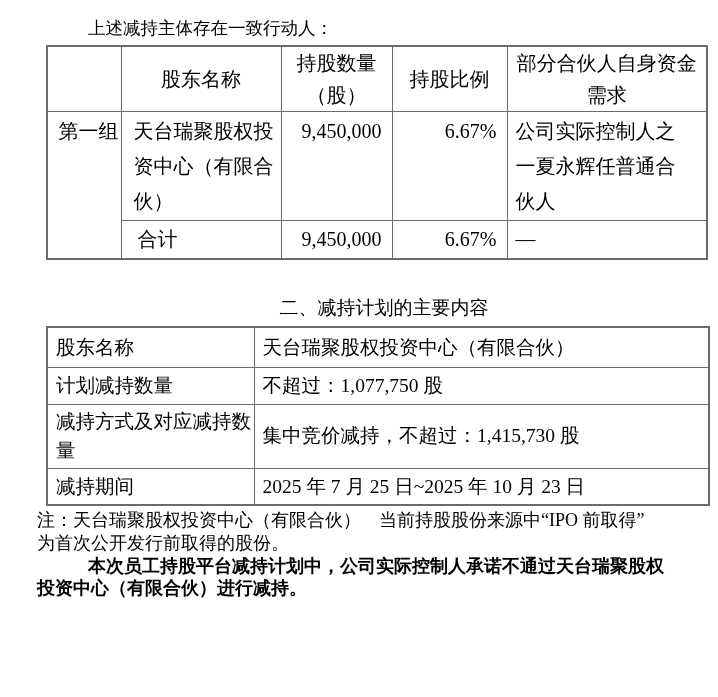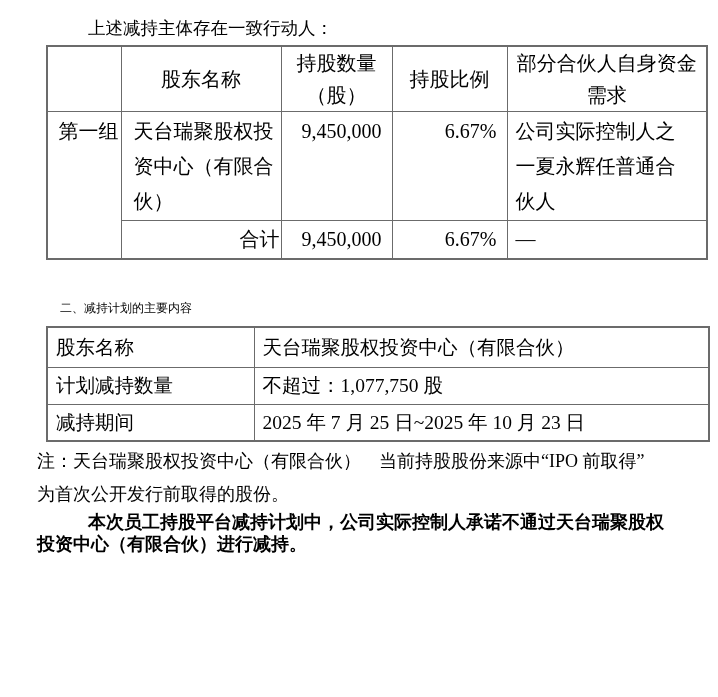--- a/index.html
+++ b/index.html
@@ -29,32 +29,32 @@
   .t1 thead th {
     line-height:32px; text-align:center; vertical-align:middle;
     padding:0 6px; height:64px;
   }
   .t1 .datarow td { vertical-align:top; line-height:35px; padding-top:2px; height:105px; }
   .t1 .cell-group { text-align:right; padding:2px 2px 0 6px; }
   .t1 .cell-name { text-align:left; padding-left:12px; padding-right:2px; }
   .t1 .cell-num  { text-align:right; padding-right:10px; }
   .t1 .cell-reason { text-align:left; padding-left:8px; padding-right:16px; }
   .t1 .totalrow td { height:36px; line-height:35px; vertical-align:middle; padding-top:0; }
-  .t1 .totalrow .cell-total-label { text-align:right; }
-  .sec-title { margin:36px 0 6px 23px; font-size:12px; line-height:24px; }
+  .t1 .totalrow .cell-total-label { text-align:left; }
+  .sec-title { margin:36px 0 6px 23px; font-size:19px; line-height:24px;text-align:center; }
   .t2 { font-size:19.5px; border:2px solid #6b6b6b; }
   .t2 td { border:1px solid #6b6b6b; line-height:29.5px; vertical-align:middle; overflow:hidden; }
   .t2 .lbl { padding:2px 2px 2px 8px; }
   .t2 .val { padding:2px 6px 2px 8px; }
   .t2 .r-std { height:37px;font-family:Liberation Serif, serif; }
   .t2 .r-first { height:40px; }
   .t2 .r-tall { height:60px; }
   .note {
     margin:3px 0 0 0;
-    font-size:18px; line-height:33px;
+    font-size:18px; line-height:23px;
     white-space:pre-line;
   }
   .commitment {
     margin:0;
     font-size:18px; line-height:22px;
     font-weight:bold;
     white-space:pre-line;
     text-indent:51px;
   }
 </style>
@@ -108,20 +108,24 @@
     </colgroup>
     <tbody>
       <tr class="r-first">
         <td class="lbl">股东名称</td>
         <td class="val">天台瑞聚股权投资中心（有限合伙）</td>
       </tr>
       <tr class="r-std">
         <td class="lbl">计划减持数量</td>
         <td class="val">不超过：1,077,750 股</td>
       </tr>
+      <tr class="r-tall">
+        <td class="lbl">减持方式及对应减持数量</td>
+        <td class="val">集中竞价减持，不超过：1,415,730 股</td>
+      </tr>
       <tr class="r-std">
         <td class="lbl">减持期间</td>
         <td class="val">2025 年 7 月 25 日~2025 年 10 月 23 日</td>
       </tr>
     </tbody>
   </table>
 
   <p class="note">注：天台瑞聚股权投资中心（有限合伙）　当前持股股份来源中“IPO 前取得”
 为首次公开发行前取得的股份。</p>
 

